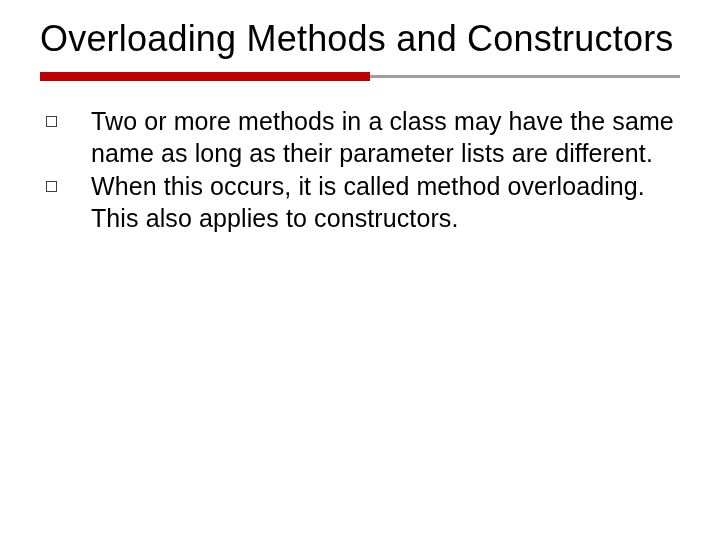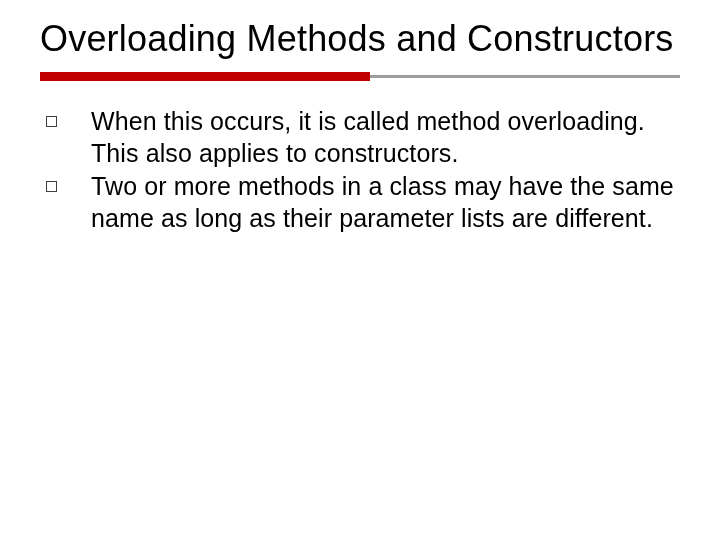--- a/index.html
+++ b/index.html
@@ -78,21 +78,21 @@
   <h1 class="title">Overloading Methods and Constructors</h1>
 
   <div class="rule-wrap">
     <div class="rule-grey"></div>
     <div class="rule-red"></div>
   </div>
 
   <div class="bullets">
     <div class="bullet-row">
       <div class="marker"></div>
-      <div class="bullet-text">When this occurs, it is called method overloading.  This also applies to constructors.</div>
+      <div class="bullet-text">Two or more methods in a class may have the same name as long as their parameter lists are different.</div>
     </div>
     <div class="bullet-row">
       <div class="marker"></div>
-      <div class="bullet-text">Two or more methods in a class may have the same name as long as their parameter lists are different.</div>
+      <div class="bullet-text">When this occurs, it is called method overloading.  This also applies to constructors.</div>
     </div>
   </div>
 
 </div>
 
 </body></html>

